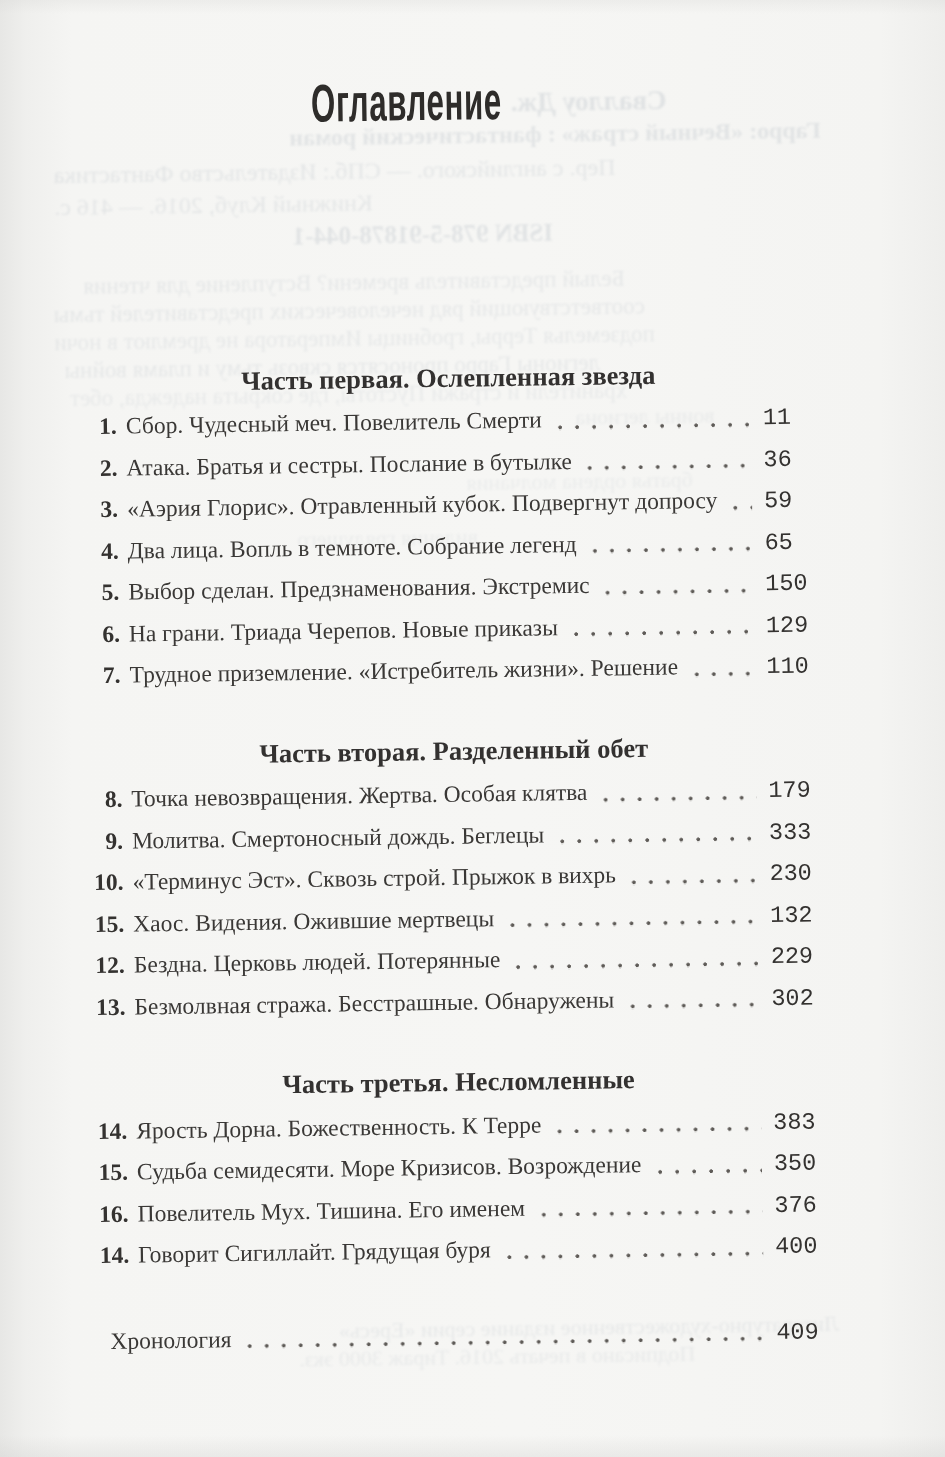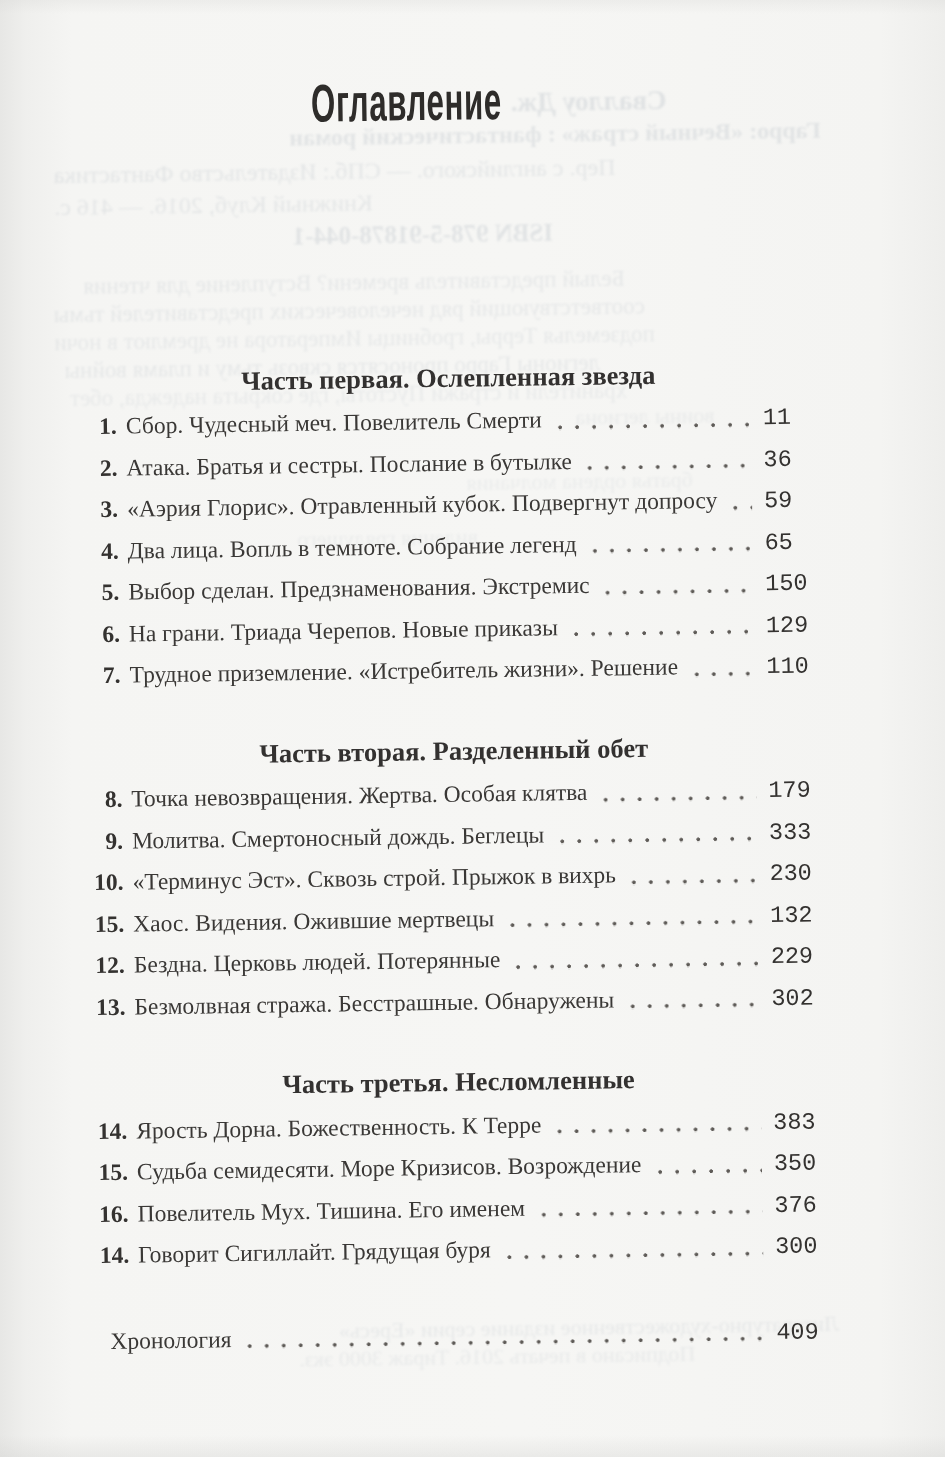--- a/index.html
+++ b/index.html
@@ -255,21 +255,21 @@
       <span class="num">16.</span>
       <span class="txt">Повелитель Мух. Тишина. Его именем</span>
       <span class="leader"></span>
       <span class="pagenum">376</span>
     </div>
 
     <div class="row">
       <span class="num">14.</span>
       <span class="txt">Говорит Сигиллайт. Грядущая буря</span>
       <span class="leader"></span>
-      <span class="pagenum">300</span>
+      <span class="pagenum">400</span>
     </div>
   </div>
     </section>
   </div>
 
     <div class="row chrono">
       <span class="txt">Хронология</span>
       <span class="leader"></span>
       <span class="pagenum">409</span>
     </div>

